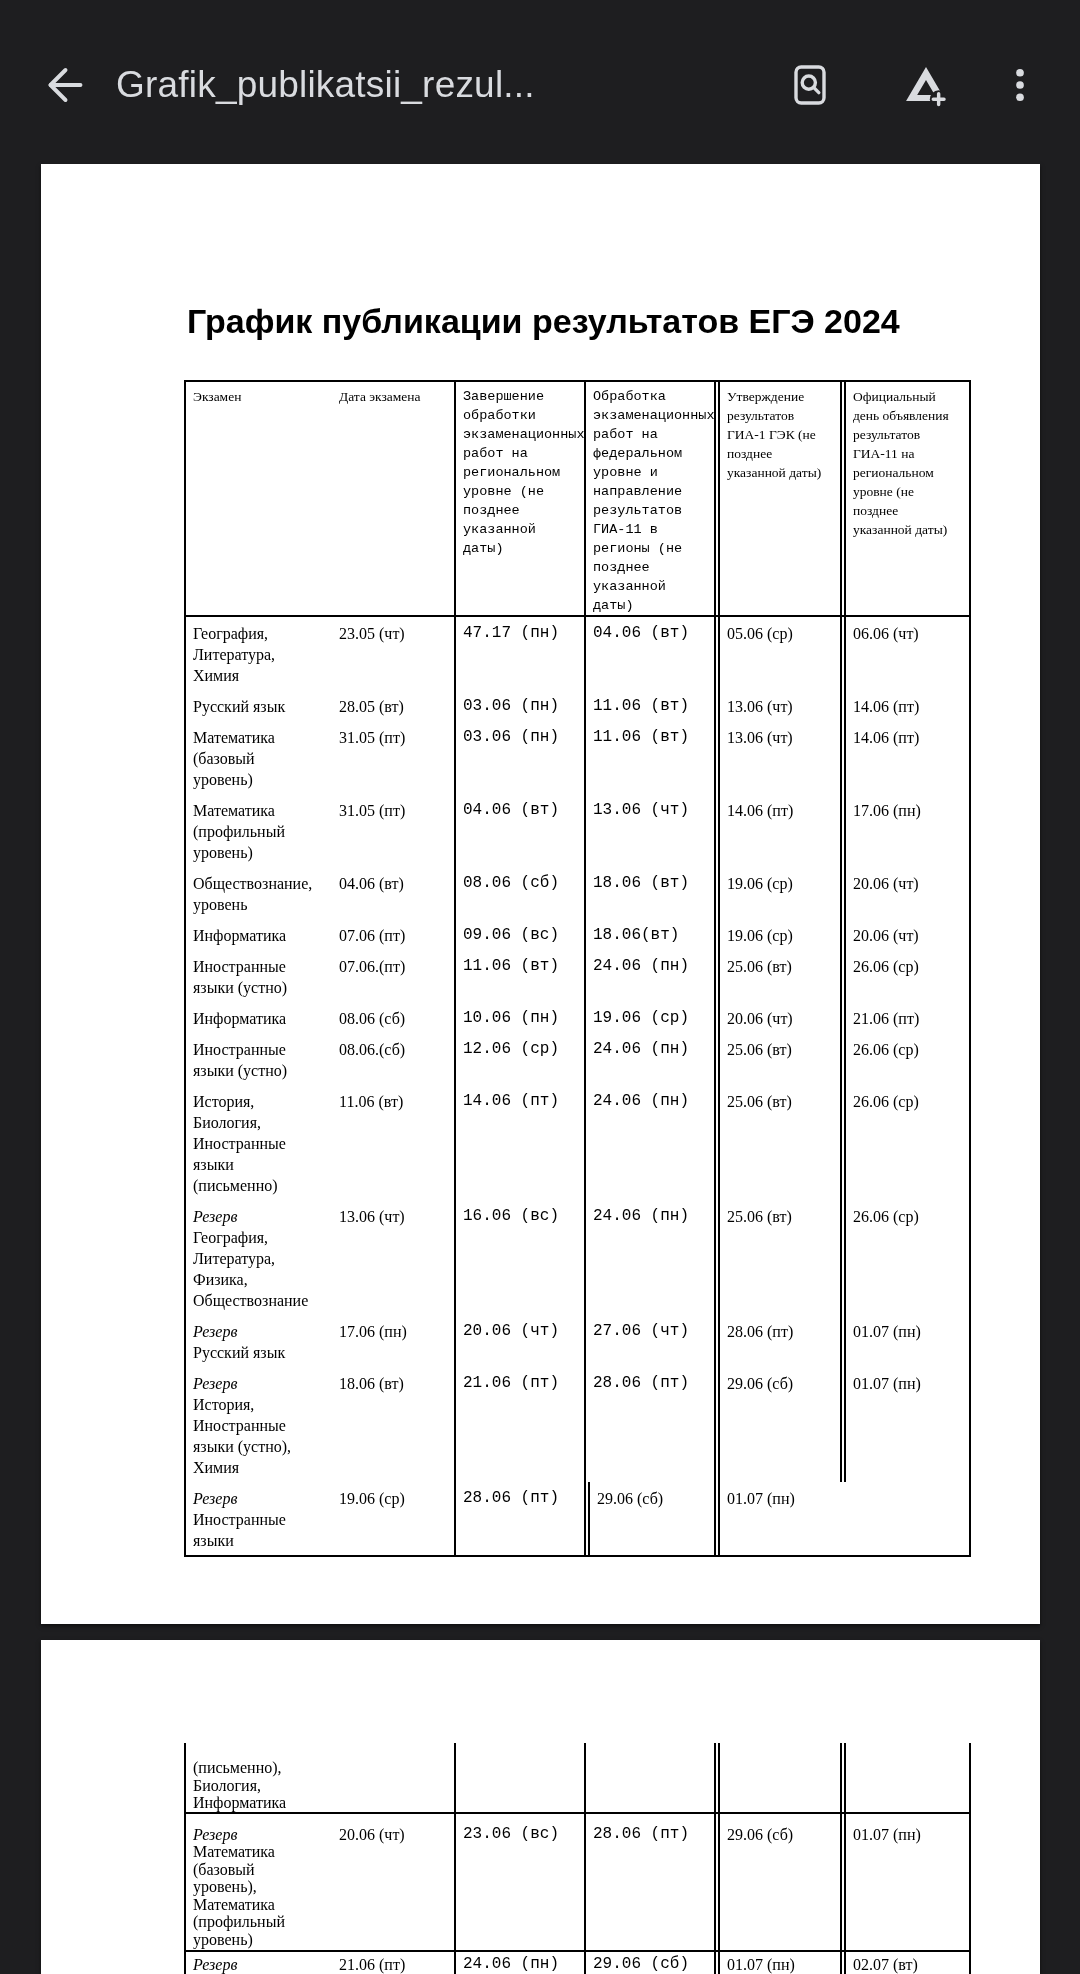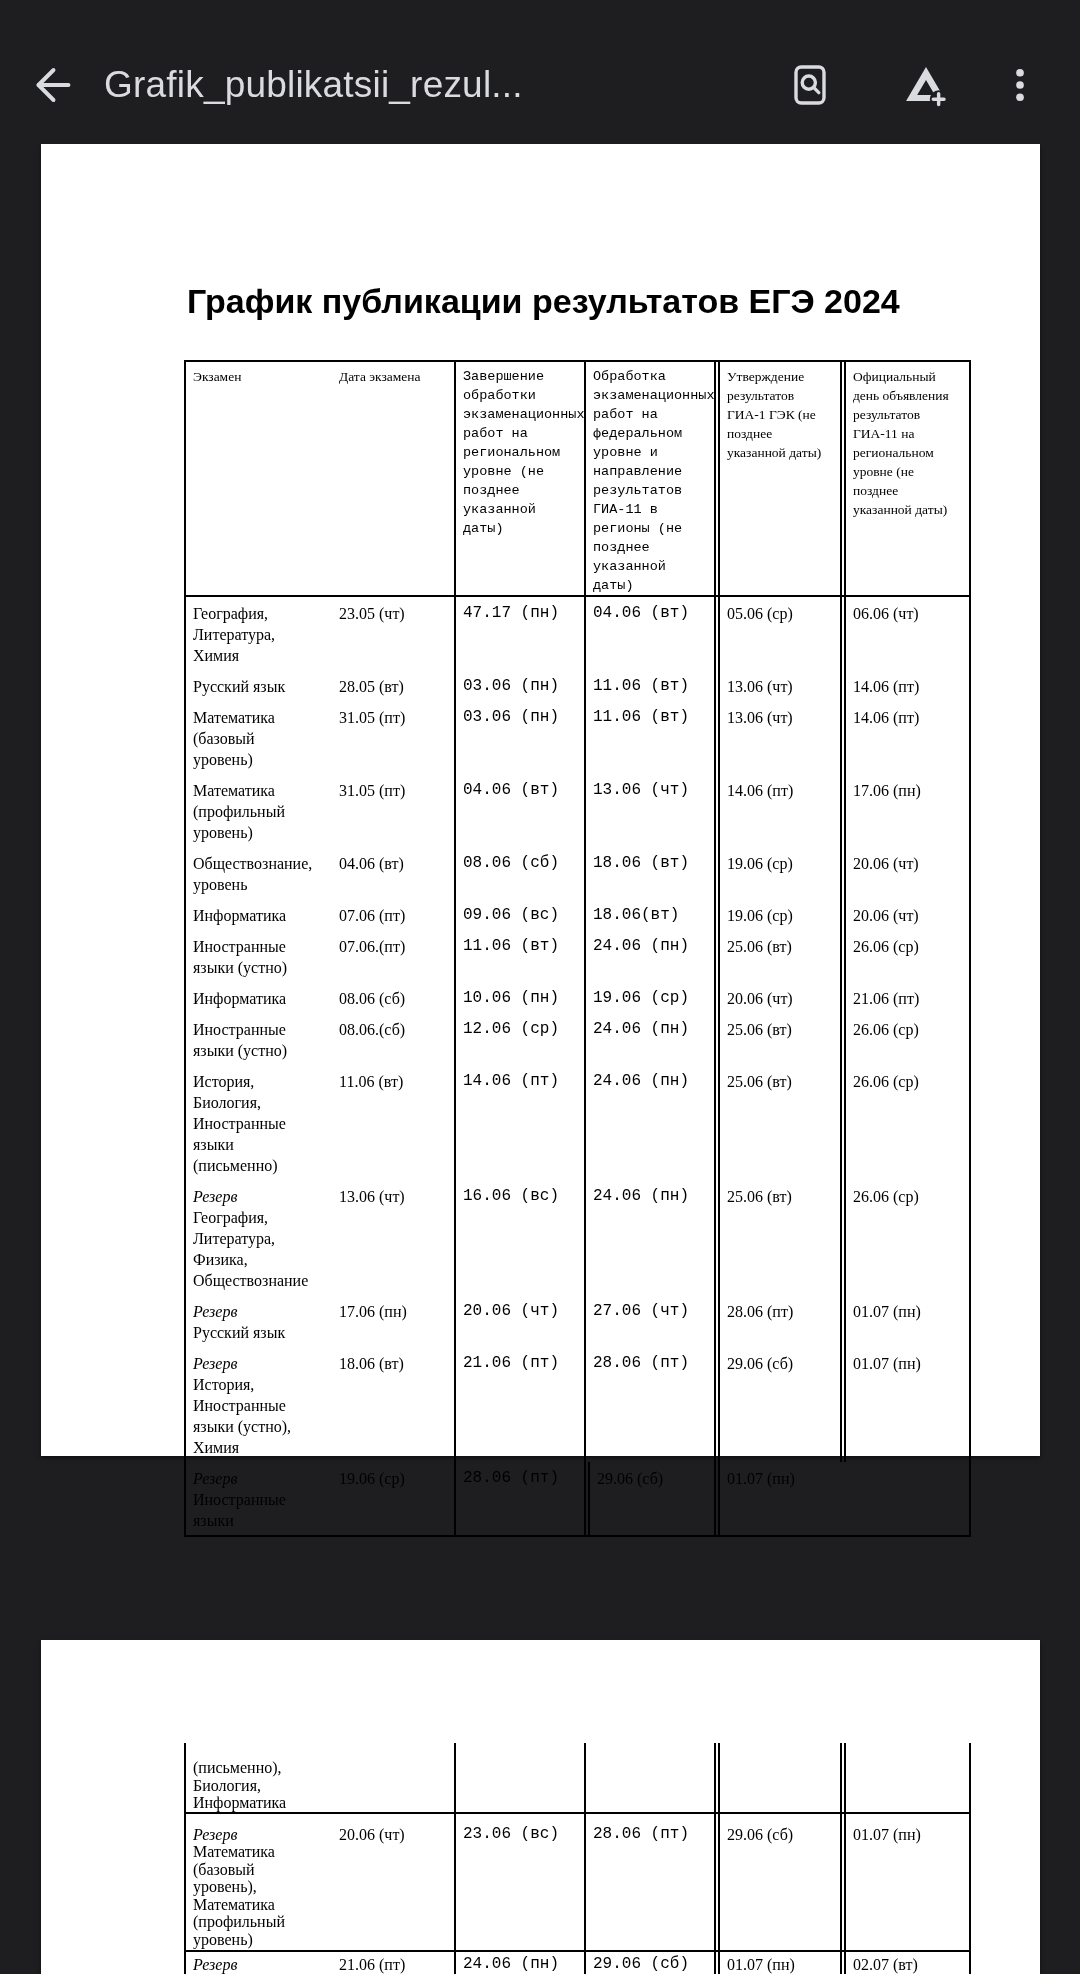--- a/index.html
+++ b/index.html
@@ -3,35 +3,35 @@
 <meta charset="utf-8">
 <style>
   html,body{margin:0;padding:0;background:#1e1e20;}
   .screen{position:relative;width:1080px;height:1974px;background:#1e1e20;overflow:hidden;
           font-family:"Liberation Sans","DejaVu Sans",sans-serif;}
   
   .status-sliver{position:absolute;top:0;left:0;width:1080px;height:8px;}
   .status-sliver .mark{position:absolute;top:0;height:6px;background:#404144;border-radius:0 0 2px 2px;}
   
   .appbar{position:absolute;top:0;left:0;width:1080px;height:150px;background:#1e1e20;}
-  .appbar-inner{position:absolute;top:40px;left:0;right:0;height:90px;display:flex;align-items:center;}
+  .appbar-inner{position:absolute;top:40px;left:12px;right:0;height:90px;display:flex;align-items:center;}
   .iconbtn{background:none;border:none;padding:0;width:52px;height:52px;display:flex;
            align-items:center;justify-content:center;cursor:pointer;flex:0 0 auto;}
   .iconbtn svg{display:block;}
   .backbtn{margin-left:26px;}
   .apptitle{flex:1 1 auto;margin-left:26px;font-size:37px;color:#d9dbdf;letter-spacing:.2px;
             white-space:nowrap;overflow:hidden;}
   .findbtn{margin-right:64px;}
   .drivebtn{margin-right:42px;}
   .morebtn{margin-right:34px;}
   
   .content{position:absolute;top:0;left:0;width:1080px;height:1974px;}
   .page{position:absolute;left:41px;width:999px;background:#ffffff;
         box-shadow:0 2px 4px rgba(0,0,0,.55);}
-  .p1{top:144px;height:1312px;}
+  .p1{top:164px;height:1460px;}
   .p2{top:1640px;height:334px;overflow:hidden;}
   .doc-title{position:absolute;left:146px;top:138px;font-size:34px;font-weight:bold;color:#000;
              font-family:"Liberation Sans","DejaVu Sans",sans-serif;white-space:nowrap;}
   
   .egetable{position:absolute;left:143px;width:783px;border:2px solid #000;box-sizing:content-box;}
   .p1 .egetable{top:216px;}
   .p2 .egetable{top:103px;border-top:none;border-bottom:none;height:231px;}
   .trow{display:grid;grid-template-columns:146px 122px 130px 130px 126px 129px;}
   .cell{box-sizing:border-box;padding:6px 4px 4px 7px;color:#000;white-space:pre-line;
         font-family:"Liberation Serif","DejaVu Serif",serif;font-size:16px;line-height:21px;}

